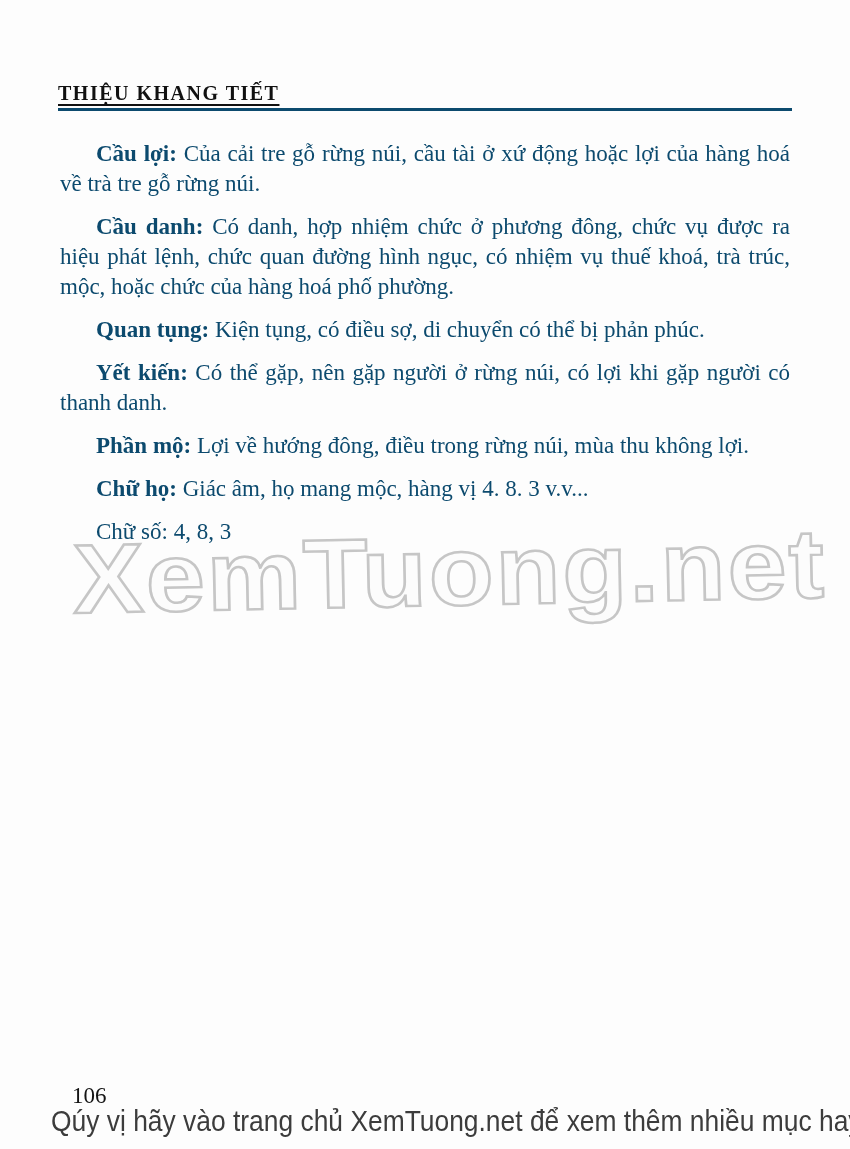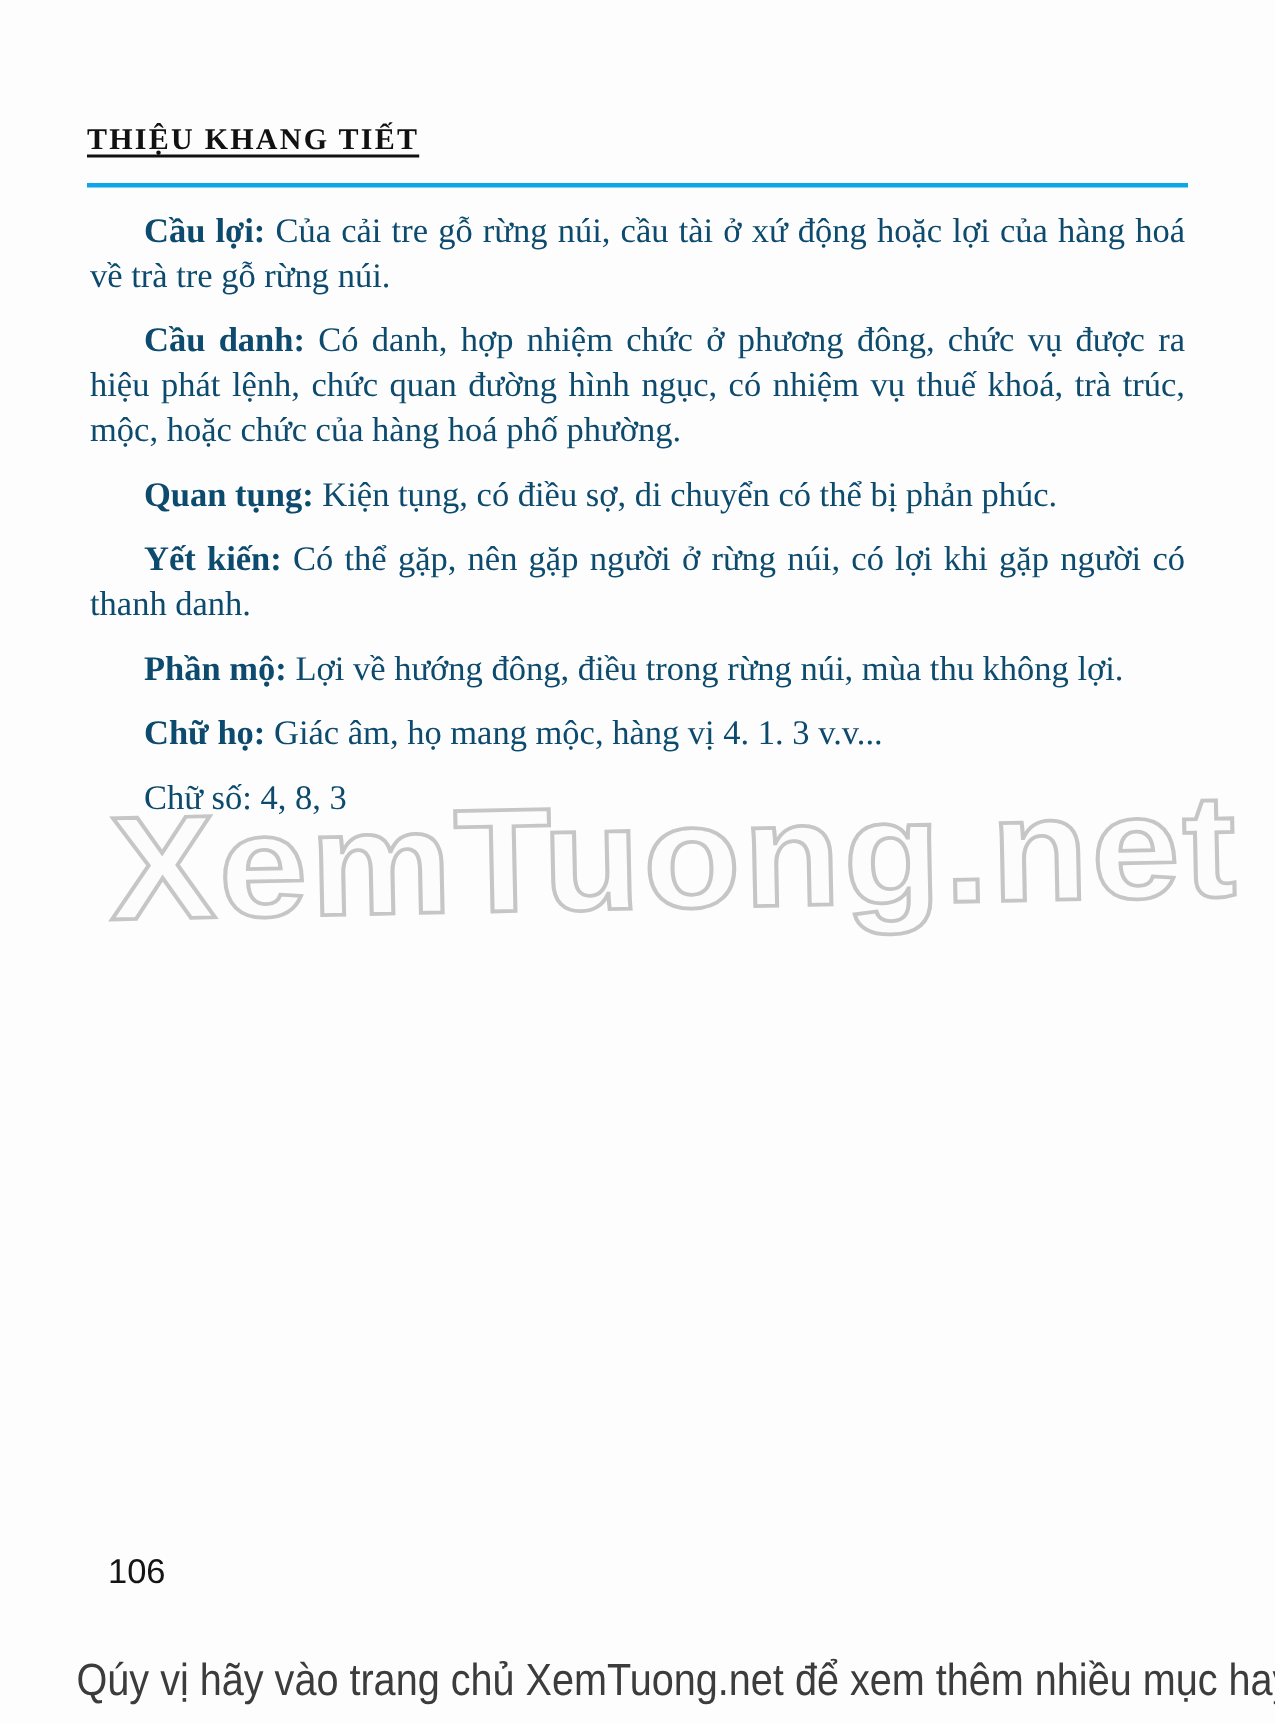--- a/index.html
+++ b/index.html
@@ -12,22 +12,22 @@
     overflow: hidden;
   }
   .page {
     position: absolute; inset: 0;
     background: #fdfdfd;
   }
 
   
   .header-wrap {
     position: absolute; left: 58px; right: 58px; top: 82px;
-    border-bottom: 3px solid #0ea5e9;
-    padding-bottom: 17px;
+    border-bottom: 3px solid #0c4a6e;
+    padding-bottom: 3px;
   }
   .header-title {
     display: inline-block;
     font-family: "Liberation Serif", serif;
     font-weight: bold;
     font-size: 20px;
     letter-spacing: 1.5px;
     color: #111;
     text-decoration: underline;
     text-underline-offset: 4px;
@@ -66,23 +66,23 @@
     color: #0c4a6e;
     text-align: justify;
     text-indent: 36px;
   }
   .content p .lead { font-weight: bold; }
   .content p.plain .lead { font-weight: normal; }
 
   
   .page-number {
     position: absolute;
-    left: 72px; top: 1034px;
+    left: 72px; top: 1083px;
     z-index: 1;
-    font-family: Liberation Sans, sans-serif;
+    font-family: Liberation Serif, serif;
     font-size: 23px;
     color: #141414;
   }
   .footer-line {
     position: absolute;
     left: 0; right: 0; top: 1104px;
     z-index: 1;
     text-align: center;
     font-family: "Liberation Sans", sans-serif;
     font-size: 30px;
@@ -120,21 +120,21 @@
     <p>
       <b class="lead">Yết kiến:</b>
       <span>Có thể gặp, nên gặp người ở rừng núi, có lợi khi gặp người có thanh danh.</span>
     </p>
     <p>
       <b class="lead">Phần mộ:</b>
       <span>Lợi về hướng đông, điều trong rừng núi, mùa thu không lợi.</span>
     </p>
     <p>
       <b class="lead">Chữ họ:</b>
-      <span>Giác âm, họ mang mộc, hàng vị 4. 1. 3 v.v...</span>
+      <span>Giác âm, họ mang mộc, hàng vị 4. 8. 3 v.v...</span>
     </p>
     <p class="plain">
       <b class="lead">Chữ số:</b>
       <span>4, 8, 3</span>
     </p>
   </div>
 
   <div class="page-number">106</div>
 
   <div class="footer-line">

